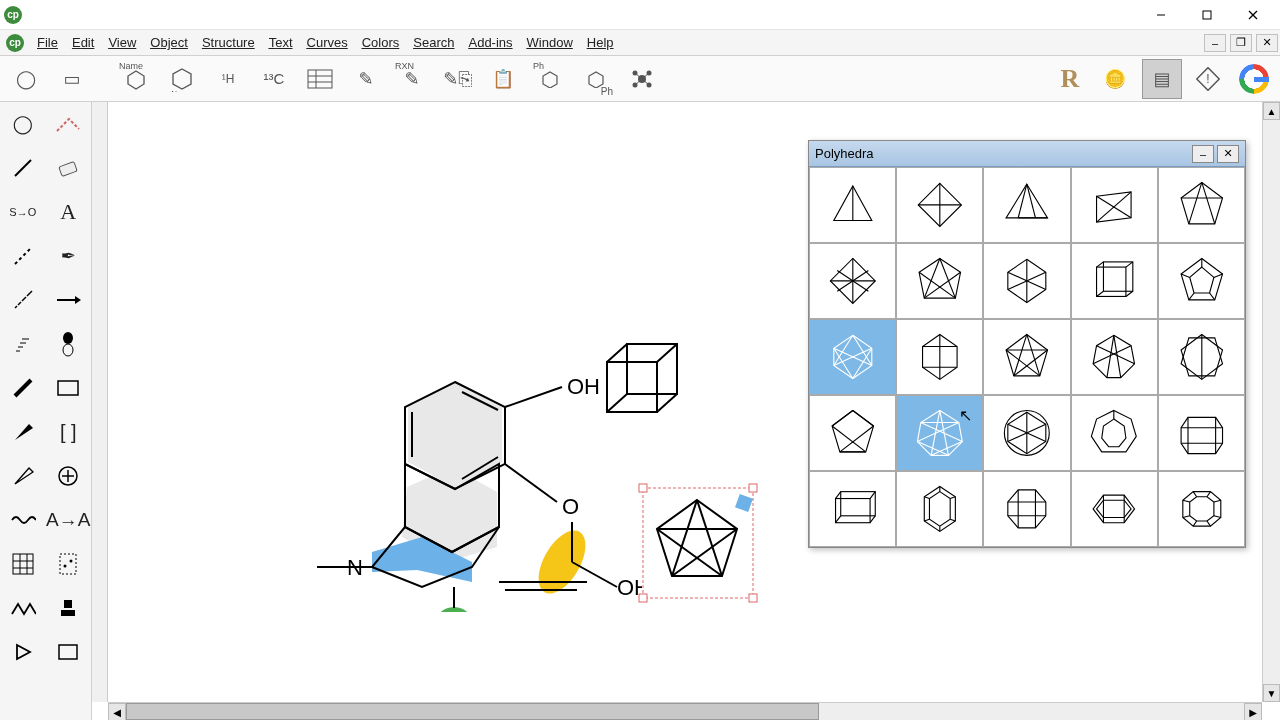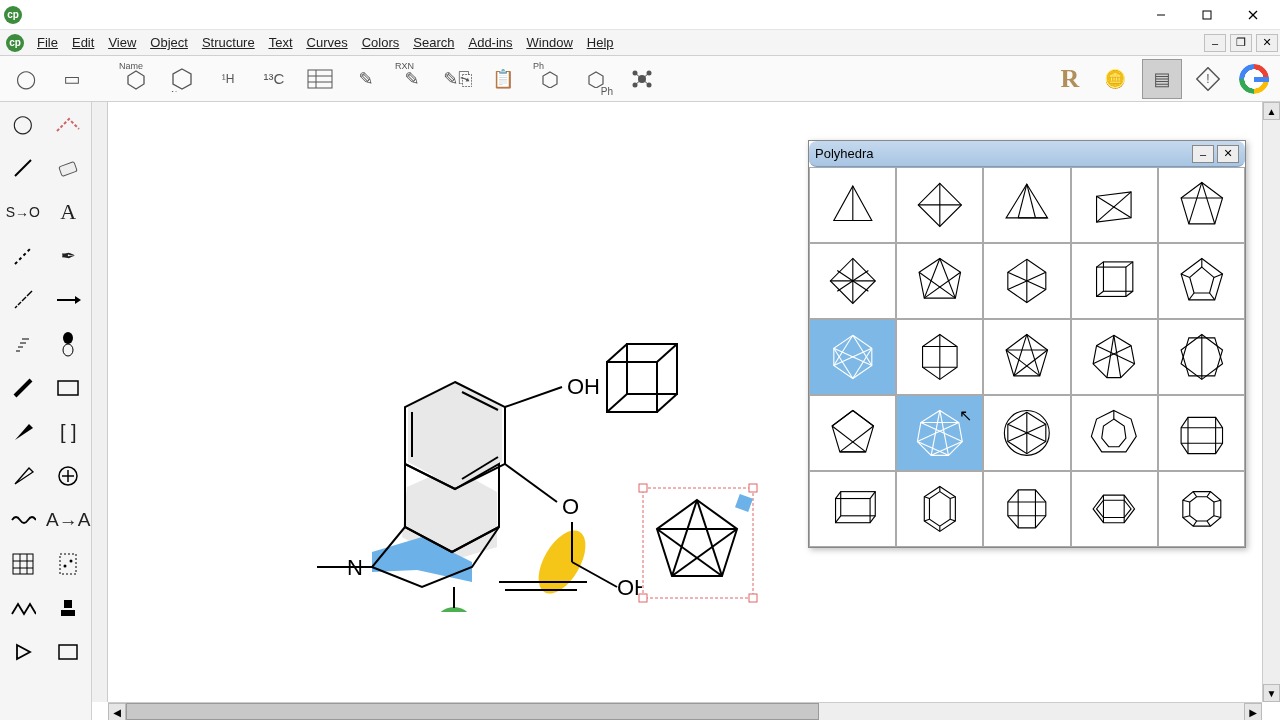--- a/index.html
+++ b/index.html
@@ -117,21 +117,20 @@
 
 
 .polypanel {
   position: absolute; left: 808px; top: 140px; width: 438px; height: 408px;
   background: #fff; border: 1px solid #888; box-shadow: 2px 2px 6px rgba(0,0,0,.25);
 }
 .polypanel .pp-title {
   height: 26px; background: linear-gradient(#c5d9ee, #a8c5e3);
   display: flex; align-items: center; padding: 0 6px; font-size: 13px; color: #000;
   border-bottom: 1px solid #7a9cc0;
-  border-radius: 8px;
 }
 .polypanel .pp-title .spacer { flex:1; }
 .polypanel .pp-title .pbtn {
   width: 22px; height: 18px; margin-left: 3px; background: #eee; border: 1px solid #888;
   display:flex;align-items:center;justify-content:center;font-size:11px;
 }
 .polypanel .pp-grid {
   display: grid; grid-template-columns: repeat(5, 1fr); grid-template-rows: repeat(5, 1fr);
   height: calc(100% - 26px);
 }
@@ -311,21 +310,21 @@
       <svg width="24" height="24">
           <line x1="4" y1="20" x2="20" y2="4" stroke="#000" stroke-width="2"></line>
         </svg>
     </div>
     <div class="tool-btn">
       <svg width="24" height="20">
           <rect x="4" y="6" width="16" height="10" rx="2" fill="#eee" stroke="#555" transform="rotate(-20 12 11)"></rect>
         </svg>
     </div>
     <div class="tool-btn">
-        <span style="font-size:14px">S→O</span>
+        <span style="font-size:11px">S→O</span>
       </div>
     <div class="tool-btn">
         <span style="font-family:Georgia;font-size:22px">A</span>
       </div>
     <div class="tool-btn">
       <svg width="24" height="24">
           <line x1="4" y1="20" x2="20" y2="4" stroke="#000" stroke-width="2" stroke-dasharray="3 3"></line>
         </svg>
     </div>
     <div class="tool-btn">✒</div>

